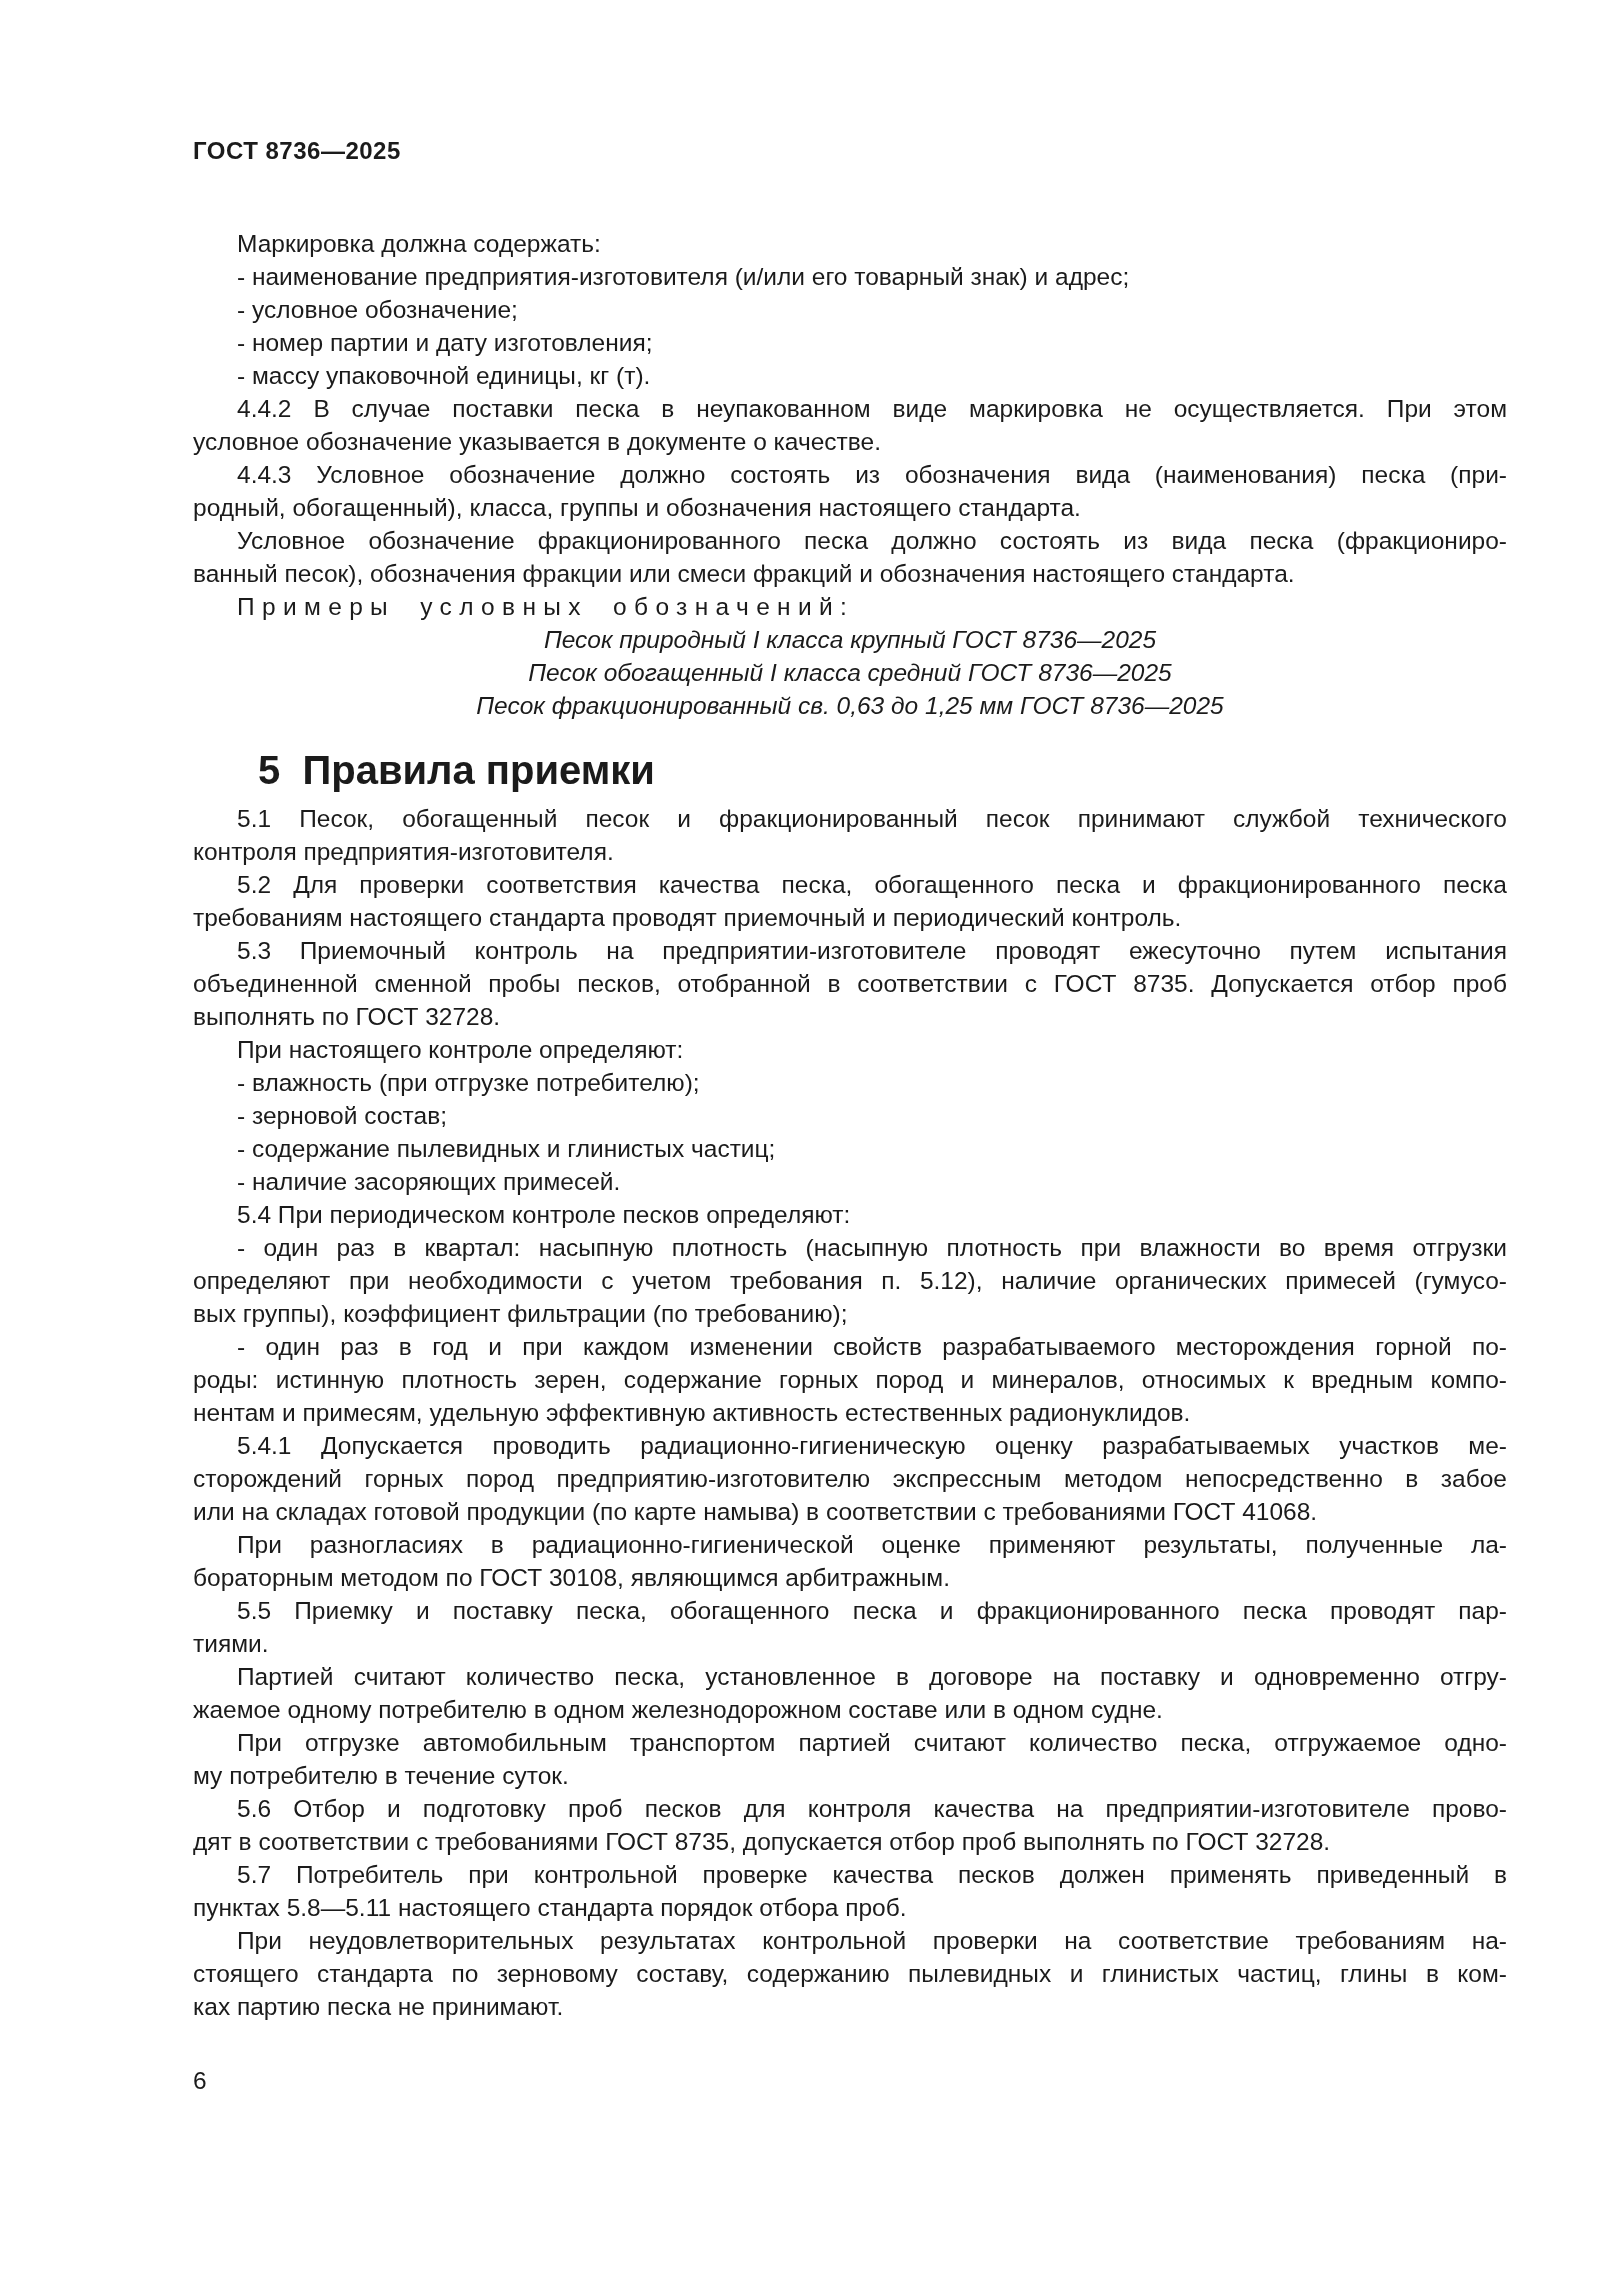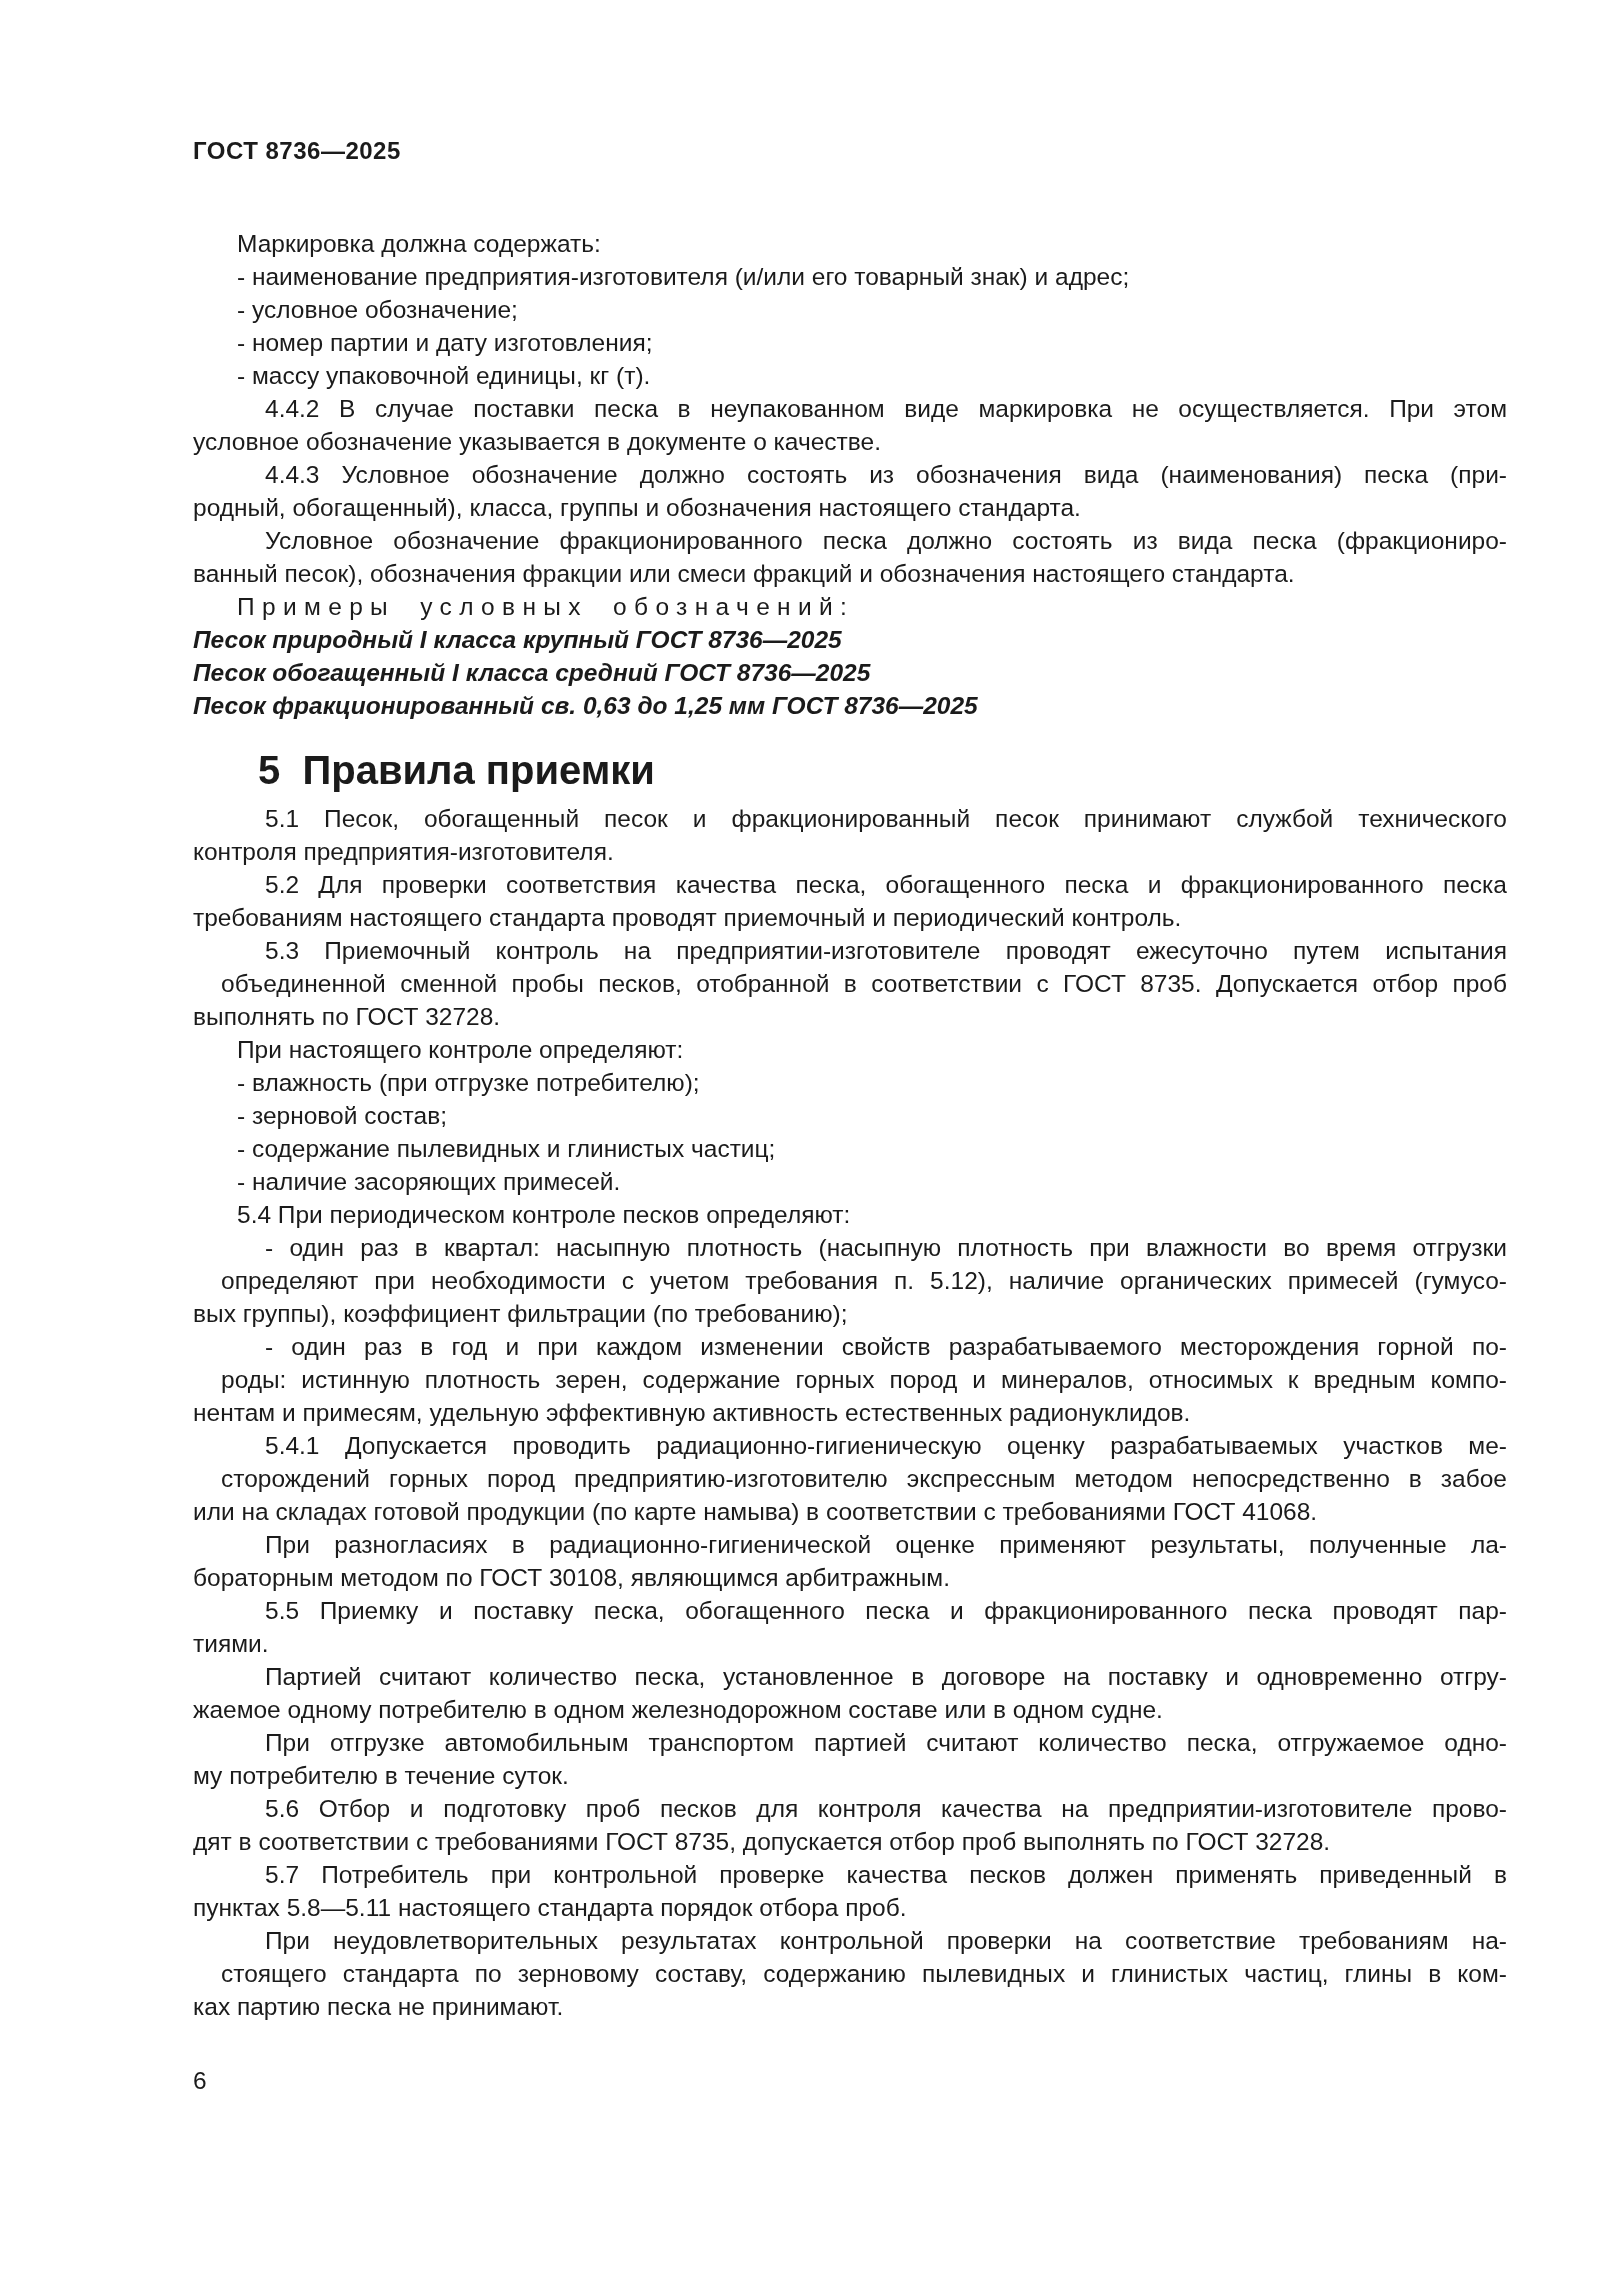--- a/index.html
+++ b/index.html
@@ -14,36 +14,36 @@
   .doc-header{
     position:absolute;left:193px;top:137px;
     font-size:24px;font-weight:bold;
     letter-spacing:0.5px;
   }
   .doc-body{
     position:absolute;left:193px;top:227px;width:1314px;
     font-size:24.5px;line-height:33px;
   }
   .line{white-space:normal;}
-  .just{text-align:justify;text-align-last:justify;margin-left:28px;}
+  .just{text-align:justify;text-align-last:justify;}
   .indent{text-indent:44px;}
   .h2{
     font-weight:bold;font-size:40px;line-height:39px;
     margin:29px 0 11.8px 0;
     text-indent:65px;
     white-space:pre-wrap;
   }
   .spaced{
     text-indent:44px;
     letter-spacing:0.30em;
     word-spacing:0.45em;
   }
   .ex{
+    text-align:center;
     font-style:italic;
-    font-weight:bold;
   }
   .page-number{
     position:absolute;left:193px;top:2064px;
     font-size:24.5px;line-height:33px;
   }
 </style>
 </head>
 <body>
 
 <div class="page">

